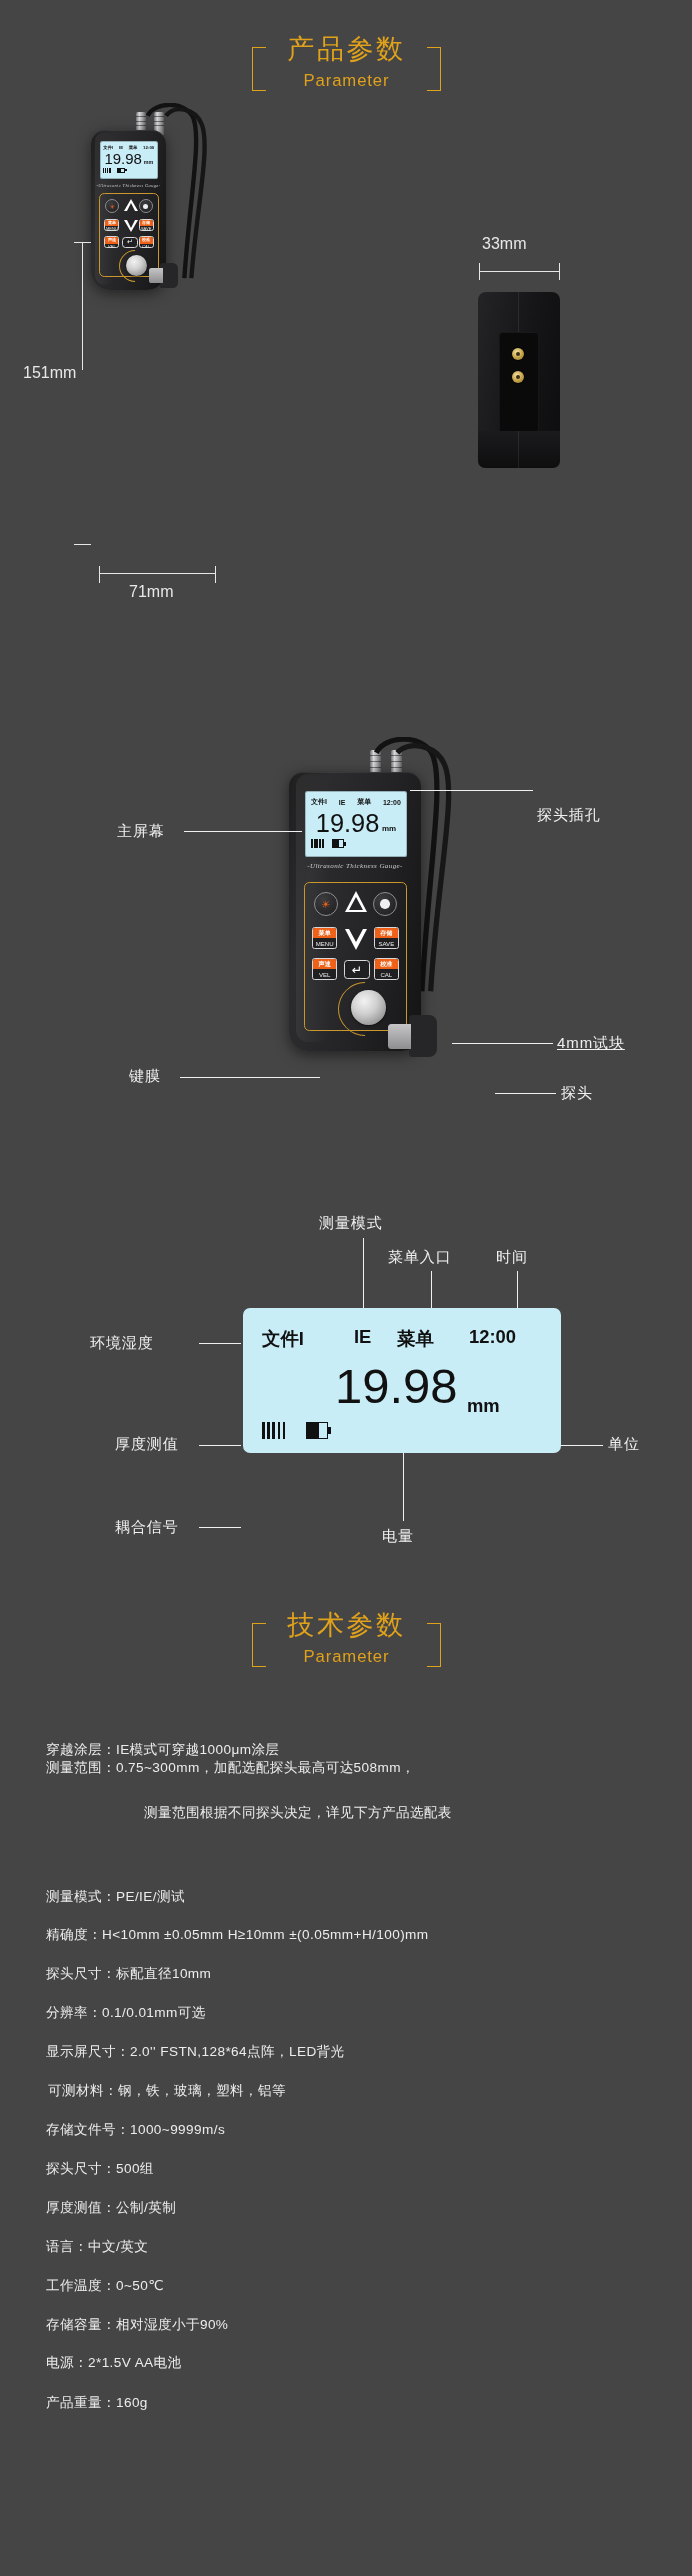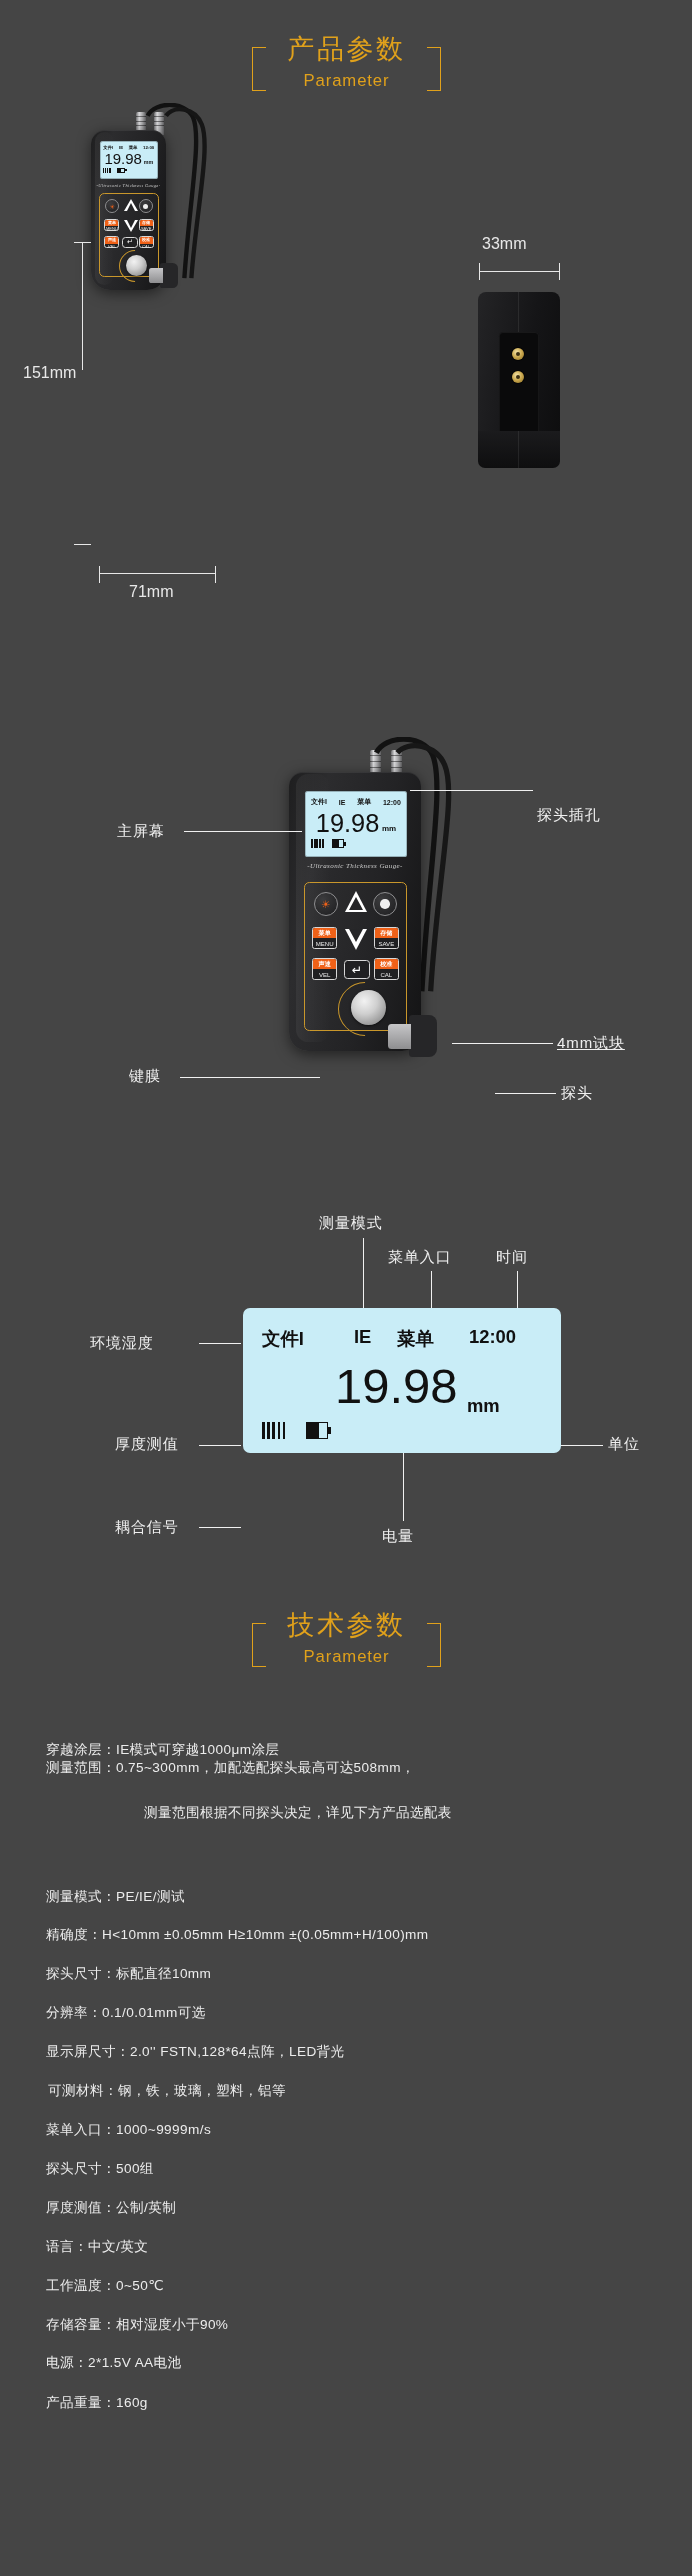--- a/index.html
+++ b/index.html
@@ -561,21 +561,21 @@
   <div>
     <div class="spec" style="left:46px;top:1758px;"><span>测量范围：</span><span>0.75~300mm，加配选配探头最高可达508mm，</span></div>
     <div class="spec" style="left:144px;top:1803px;"><span></span><span>测量范围根据不同探头决定，详见下方产品选配表</span></div>
     <div class="spec" style="left:46px;top:1740px;"><span>穿越涂层：</span><span>IE模式可穿越1000μm涂层</span></div>
     <div class="spec" style="left:46px;top:1887px;"><span>测量模式：</span><span>PE/IE/测试</span></div>
     <div class="spec" style="left:46px;top:1925px;"><span>精确度：</span><span>H&lt;10mm ±0.05mm    H≥10mm ±(0.05mm+H/100)mm</span></div>
     <div class="spec" style="left:46px;top:1964px;"><span>探头尺寸：</span><span>标配直径10mm</span></div>
     <div class="spec" style="left:46px;top:2003px;"><span>分辨率：</span><span>0.1/0.01mm可选</span></div>
     <div class="spec" style="left:46px;top:2042px;"><span>显示屏尺寸：</span><span>2.0'' FSTN,128*64点阵，LED背光</span></div>
     <div class="spec" style="left:32px;top:2081px;margin-left:16px;"><span>可测材料：</span><span>钢，铁，玻璃，塑料，铝等</span></div>
-    <div class="spec" style="left:46px;top:2120px;"><span>菜单入口：</span><span>1000~9999m/s</span></div>
+    <div class="spec" style="left:46px;top:2120px;"><span>存储文件号：</span><span>1000~9999m/s</span></div>
     <div class="spec" style="left:46px;top:2159px;"><span>探头尺寸：</span><span>500组</span></div>
     <div class="spec" style="left:46px;top:2198px;"><span>厚度测值：</span><span>公制/英制</span></div>
     <div class="spec" style="left:46px;top:2237px;"><span>语言：</span><span>中文/英文</span></div>
     <div class="spec" style="left:46px;top:2276px;"><span>工作温度：</span><span>0~50℃</span></div>
     <div class="spec" style="left:46px;top:2315px;"><span>存储容量：</span><span>相对湿度小于90%</span></div>
     <div class="spec" style="left:46px;top:2353px;"><span>电源：</span><span>2*1.5V AA电池</span></div>
     <div class="spec" style="left:46px;top:2393px;"><span>产品重量：</span><span>160g</span></div>
   </div>
 
 </div>

